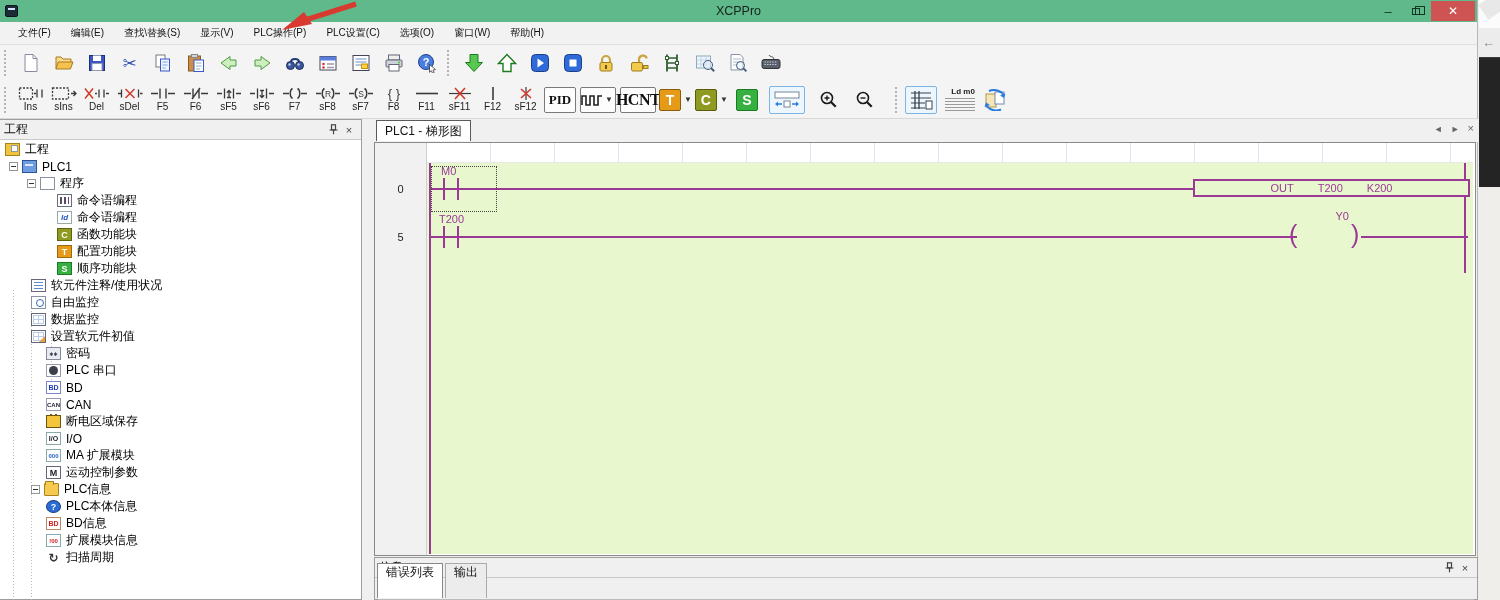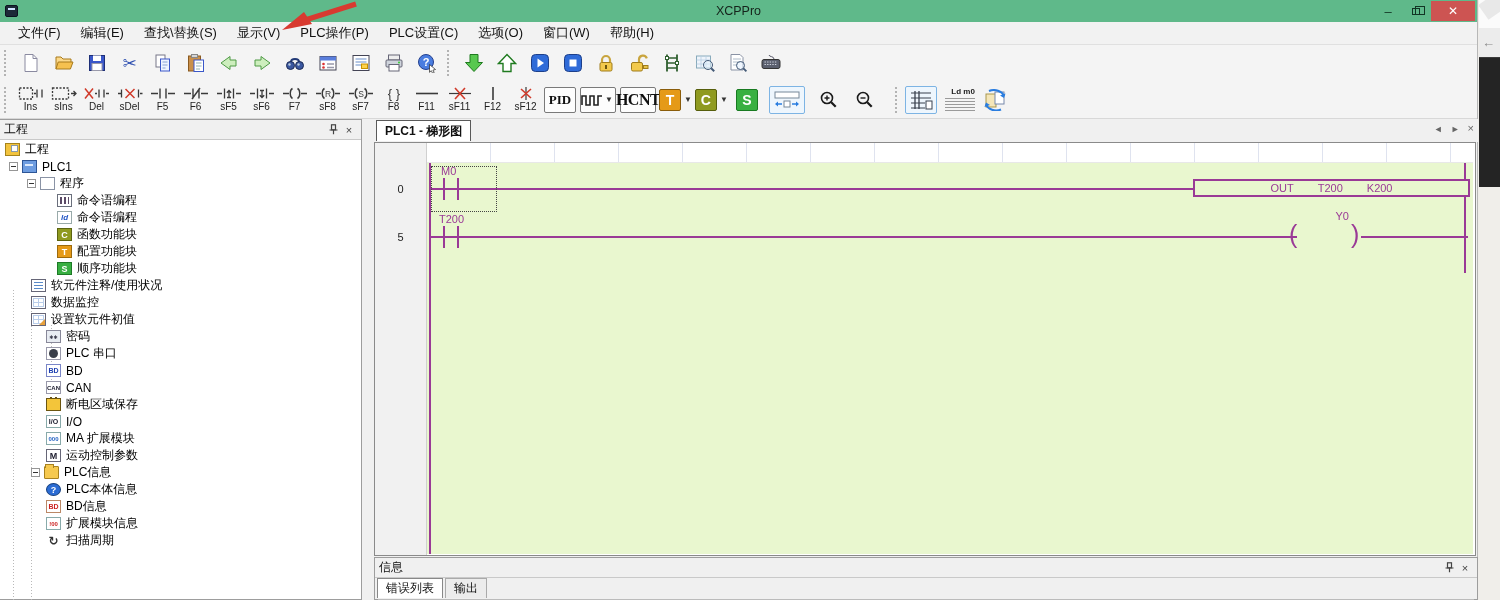--- a/index.html
+++ b/index.html
@@ -11,21 +11,21 @@
 .title{position:absolute;left:0;right:0;text-align:center;color:#15231b;font-size:12.5px}
 .appicon{width:13px;height:12px;margin-left:5px;background:#1d2a38;border:1px solid #0c1320;border-radius:2px;position:relative;z-index:2}
 .appicon:before{content:"";position:absolute;left:2px;top:2px;width:7px;height:2px;background:#cfe4ff}
 .wbtns{position:absolute;right:2px;top:0;height:22px;display:flex;align-items:center;gap:2px}
 .wbtn{width:26px;height:20px;display:flex;align-items:center;justify-content:center;color:#123524;font-size:13px}
 .wbtn.restore span{width:8px;height:7px;border:1px solid #123524;display:block;position:relative;background:#5fb98a}
 .wbtn.restore span:before{content:"";position:absolute;left:2px;top:-3px;width:8px;height:7px;border:1px solid #123524}
 .wbtn.close{width:44px;height:20px;background:#cd5452;color:#fff;font-size:12px;font-weight:bold}
 
 .menubar{position:absolute;left:0;top:22px;right:0;height:23px;background:#f2f2f2;border-bottom:1px solid #e0e0e0;display:flex;align-items:center;padding-left:8px}
-.menu-item{padding:14px 10px;color:#111;font-size:13px}
+.menu-item{padding:14px 10px;color:#111;font-size:10px}
 
 .tb{position:absolute;left:0;right:0;background:#f4f4f4;display:flex;align-items:center}
 .tb1{top:45px;height:36px}
 .tb2{top:81px;height:38px;border-bottom:1px solid #d8d8d8}
 .grip{width:7px;height:26px;border-left:2px dotted #b3b3b3;margin:0 3px 0 4px}
 .tbtn{width:31px;height:30px;margin:0 1px;display:flex;align-items:center;justify-content:center;border-radius:3px}
 .glyph{font-size:17px;line-height:1}
 .fkey{width:33px;height:34px;display:flex;flex-direction:column;align-items:center;justify-content:flex-start;padding-top:3px}
 .fkey .lbl{font-size:10px;color:#222;line-height:1;margin-top:1px}
 .txtbtn{height:26px;border:1px solid #7a7a7a;background:#fdfdfd;display:flex;align-items:center;justify-content:center;margin:0 2px;border-radius:2px}
@@ -82,38 +82,38 @@
 .ti-io{background:#fff;border:1px solid #8aa;color:#223;font-size:7px}.ti-io:after{content:"I/O"}
 .ti-m{background:#fff;border:1px solid #667;color:#223;font-size:9px}.ti-m:after{content:"M"}
 .ti-info{background:#2b6cd4;border:1px solid #16407e;border-radius:50%;color:#fff;font-size:9px}.ti-info:after{content:"?"}
 .ti-bdinfo{background:#fff;border:1px solid #b86;color:#c22;font-size:7px}.ti-bdinfo:after{content:"BD"}
 .ti-extinfo{background:#fff;border:1px solid #8aa;color:#2563c4;font-size:6px}.ti-extinfo:after{content:"!00";color:#c22}
 .ti-scan{background:transparent;color:#333;font-size:12px}.ti-scan:after{content:"↻"}
 .vdots{position:absolute;width:1px;background-image:repeating-linear-gradient(#b9b9b9 0 1px,transparent 1px 3px)}
 
 .ladder-panel{position:absolute;left:374px;top:119px;width:1104px;height:437px}
 .tabbar{position:absolute;left:0;top:0;right:0;height:23px;background:#f0f0f0;display:flex;align-items:flex-start}
-.tab{margin-left:2px;margin-top:1px;height:21px;background:#fff;border:1px solid #5a5a5a;border-bottom:none;display:flex;align-items:center;padding:0 8px;font-weight:bold;font-size:12px}
+.tab{margin-left:2px;margin-top:1px;height:21px;background:#fff;border:1px solid #5a5a5a;border-bottom:none;display:flex;align-items:center;padding:0 8px;font-weight:normal;font-size:12px}
 .tabctl{position:absolute;right:4px;top:5px;display:flex;gap:8px;color:#666;font-size:9px}
 .editor{position:absolute;left:0;top:23px;right:2px;bottom:0;background:#fff;border:1px solid #8a8a8a;overflow:hidden}
 .lheader{position:absolute;left:52px;top:0;right:2px;height:20px;background:#fff;border-bottom:1px solid #e8e8e8;background-image:repeating-linear-gradient(90deg,transparent 0 63px,#dfe3ef 63px 64px)}
 .numcol{position:absolute;left:0;top:0;width:52px;bottom:0;background:#f1f1f1;border-right:1px solid #d0d0d0}
 .numcol .rnum{position:absolute;width:100%;text-align:center;font-size:11px;color:#222}
 .canvas{position:absolute;left:52px;top:20px;right:2px;bottom:1px;background:#e9f7cf}
 .rail{position:absolute;width:2px;background:#9a3a96}
 .rline{position:absolute;height:2px;background:#9a3a96}
 .cbar{position:absolute;width:2px;height:22px;background:#9a3a96}
 .plbl{position:absolute;color:#9a3a96;font-size:11px}
 .obox{position:absolute;border:2px solid #9a3a96;background:#e9f7cf;display:flex;align-items:center;justify-content:center;gap:24px;color:#9a3a96;font-size:11px}
 .paren{position:absolute;color:#9a3a96;font-size:25px;font-weight:400;line-height:1}
 .selbox{position:absolute;border:1px dotted #444}
 
 .info-panel{position:absolute;left:374px;top:557px;width:1104px;bottom:0;background:#f0f0f0;border:1px solid #9d9d9d}
 .itabs{display:flex;align-items:flex-end;height:20px;padding-left:2px;gap:2px}
-.itab{height:20px;display:flex;align-items:center;padding:0 8px;font-size:12px;border:1px solid #aaa;background:#ececec;border-bottom:none}
+.itab{height:35px;display:flex;padding:0 8px;font-size:12px;border:1px solid #aaa;background:#ececec;border-bottom:none}
 .itab.active{background:#fff;border-color:#888}
 .icontent{position:absolute;left:3px;right:3px;top:41px;bottom:0;background:#fff;border:1px solid #bbb}
 
 .bgstrip{position:absolute;left:1479px;top:0;width:21px;height:600px}
 .bg1{height:28px;background:#fbfbfb;position:relative;overflow:hidden}
 .bg1:before{content:"";position:absolute;left:2px;top:-4px;width:26px;height:18px;background:#e8e8e8;transform:rotate(-35deg)}
 .bg2{height:29px;background:#ececec;color:#8a8a8a;font-size:13px;display:flex;align-items:center;padding-left:3px}
 .bg3{height:130px;background:#242424;border-top:1px solid #3a3a3a}
 .bg4{height:413px;background:#f0eeea}
 
@@ -556,20 +556,24 @@
         </div>
       <div class="trow l3">
           <span class="ti ti-s"></span>
           <span class="tl">顺序功能块</span>
         </div>
       <div class="trow l2b">
           <span class="ti ti-list"></span>
           <span class="tl">软元件注释/使用状况</span>
         </div>
       <div class="trow l2b">
+          <span class="ti ti-mon"></span>
+          <span class="tl">自由监控</span>
+        </div>
+      <div class="trow l2b">
           <span class="ti ti-grid"></span>
           <span class="tl">数据监控</span>
         </div>
       <div class="trow l2b">
           <span class="ti ti-gridpen"></span>
           <span class="tl">设置软元件初值</span>
         </div>
       <div class="trow l3b">
           <span class="ti ti-pwd"></span>
           <span class="tl">密码</span>

